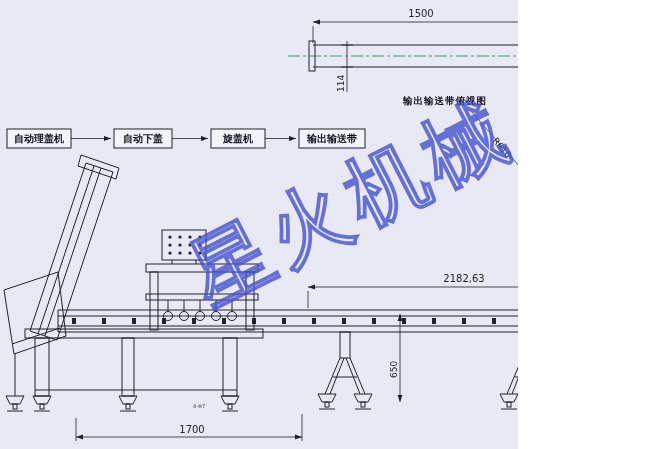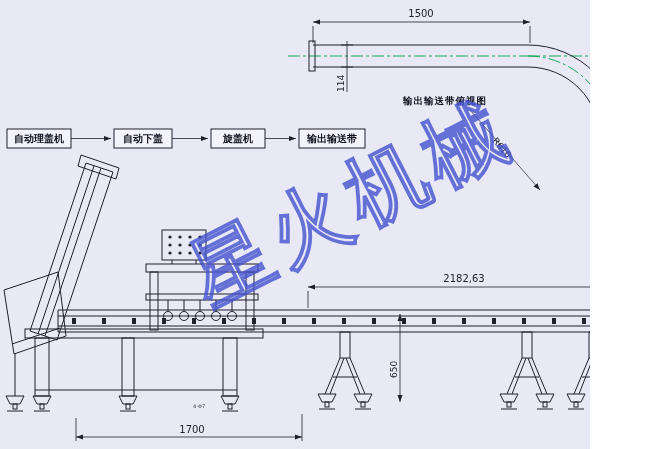--- a/index.html
+++ b/index.html
@@ -3,21 +3,21 @@
 <meta charset="utf-8">
 <style>
   :root{
     --background:#e8e9f5;
     --line:#20202e;
     --green:#00a14b;
     --watermark:#4553cf;
   }
   html,body{margin:0;padding:0;}
   body{font-family:"DejaVu Sans",sans-serif;}
-  .stage{position:relative;width:590px;height:449px;background:var(--background);overflow:hidden;}
+  .stage{position:relative;width:518px;height:449px;background:var(--background);overflow:hidden;}
   svg{position:absolute;left:0;top:0;}
   .ln{stroke:var(--line);fill:none;stroke-width:1;}
   .thin{stroke:var(--line);fill:none;stroke-width:0.7;}
   .dim{stroke:var(--line);fill:none;stroke-width:0.8;}
   .dot{fill:var(--line);stroke:none;}
   .cleats{stroke:var(--line);stroke-width:6;stroke-dasharray:4 26;fill:none;}
   .green{stroke:var(--green);fill:none;stroke-width:0.9;stroke-dasharray:12 3 3 3;}
   .dimtxt{fill:var(--line);font:10px "DejaVu Sans",sans-serif;}
   .dimtxt-s{fill:var(--line);font:9px "DejaVu Sans",sans-serif;}
   .cjk{fill:#10101e;font:600 9.5px "DejaVu Sans",sans-serif;letter-spacing:1px;}

